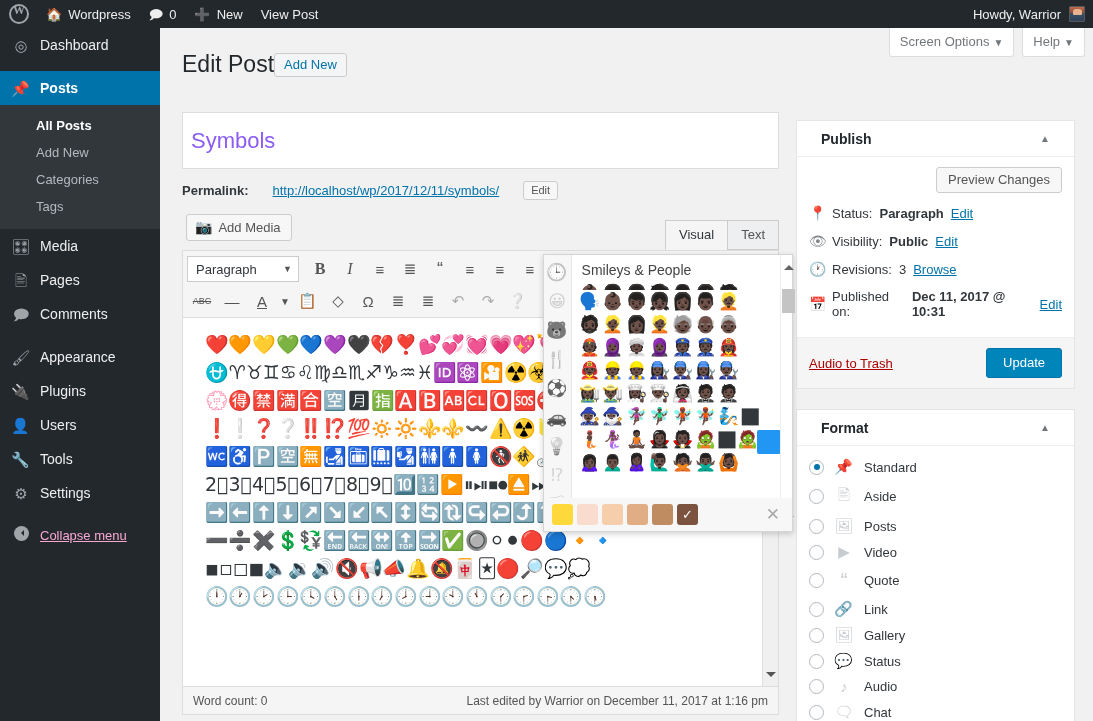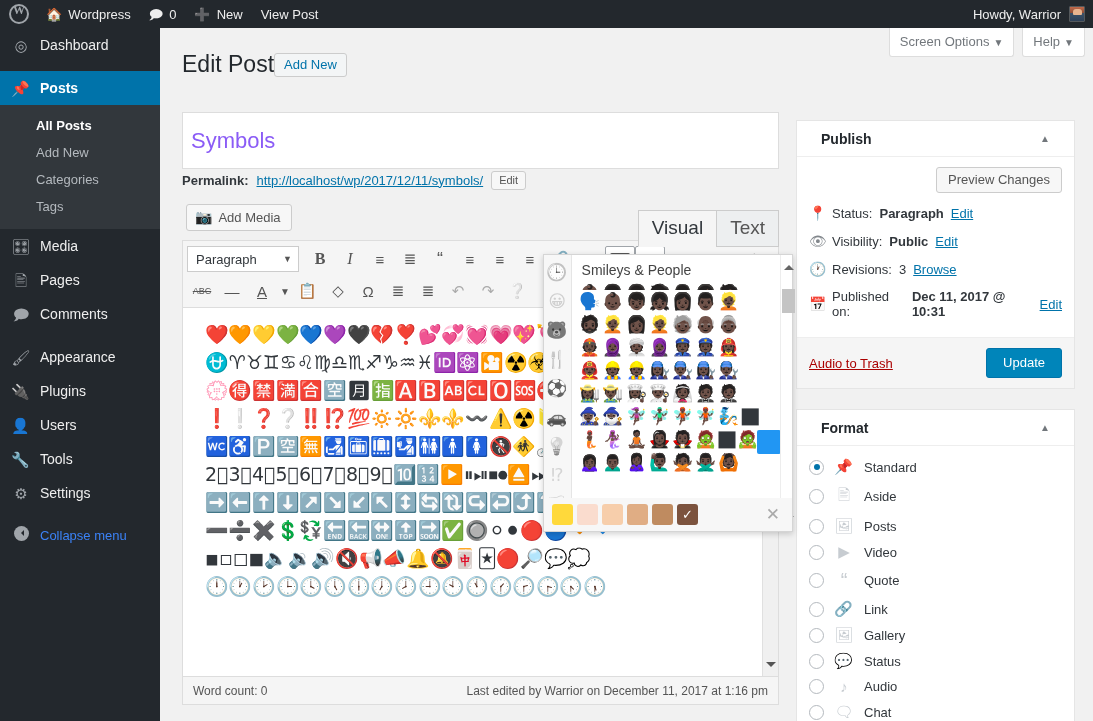--- a/index.html
+++ b/index.html
@@ -65,21 +65,21 @@
     margin-top: -8px; border: 8px solid transparent; border-left-color: #0073aa;
   }
   .menu-gap { height: 9px; }
   .submenu { background: #32373c; padding: 7px 0 9px 0; }
   .submenu-item {
     padding: 6px 0 6px 36px; font-size: 13px; color: #b4b9be;
   }
   .submenu-item.current { color: #fff; font-weight: 700; }
   .collapse {
     display:flex; align-items:center; gap:9px;
-    height:34px; padding-left:11px; color:#3b82f6; font-size:13px; margin-top:8px;
+    height:34px; padding-left:11px; color:#f9a8d4; font-size:13px; margin-top:8px;text-decoration:underline;
   }
   .collapse .mi{ width:20px; text-align:center; color:#a0a5aa; }
   .circ-left {
     display:inline-block; width:15px; height:15px; border-radius:50%;
     background:#a0a5aa; position:relative;
   }
   .circ-left::after{
     content:""; position:absolute; left:4px; top:4px;
     border:3.5px solid transparent; border-right-color:#23282d;
   }
@@ -117,43 +117,43 @@
 
   
   #postbody { position:absolute; top: 84px; left: 22px; width: 597px; }
   #titlediv input {
     width: 100%; height: 57px; padding: 3px 8px;
     font-size: 22px; font-weight: 400; color:#8b5cf6;
     border: 1px solid #ddd; background:#fff; outline:none;
     font-family:"Liberation Sans", sans-serif;
   }
   #permalink {
-    font-size: 13px; color:#32373c;
-    display:flex; align-items:center; gap:8px; height:22px;
+    margin-top: 10px; font-size: 13px; color:#32373c;
+    display:flex; align-items:center; gap:24px; height:22px;
   }
   #permalink b { font-weight:700; }
   #permalink a { color:#0073aa; text-decoration: underline; }
   .edit-slug-btn {
     background:#f7f7f7; border:1px solid #ccc; border-radius:3px;
     font-size:11px; padding:2px 7px 3px; color:#555;
   }
 
   
   #editor-wrap { margin-top: 13px; position:relative; }
   #media-row { height: 36px; position:relative; }
   .addmedia {
     display:inline-flex; align-items:center; gap:6px;
     background:#f7f7f7; border:1px solid #ccc; border-radius:3px;
     padding:4px 10px 5px 8px; font-size:13px; color:#555;
     position:absolute; left:4px; top:0;
   }
   .am-icon { color:#72777c; font-size:14px; }
   .ed-tabs { position:absolute; right:0; top:6px; display:flex; }
   .ed-tab {
-    padding:6px 13px 7px; font-size:19px; border:1px solid #ccc;
+    padding:6px 13px 7px; font-size:13px; border:1px solid #ccc;
     background:#edeff0; color:#555; margin-left:-1px;
   }
   .ed-tab.active { background:#f5f5f5; border-bottom-color:#f5f5f5; color:#32373c; }
 
   #mce-toolbar {
     background:#f5f5f5; border:1px solid #ddd; border-bottom:none;
     padding: 2px 4px 0;
   }
   .tb-row { display:flex; align-items:center; height:32px; gap:0; }
   .tb-btn {

